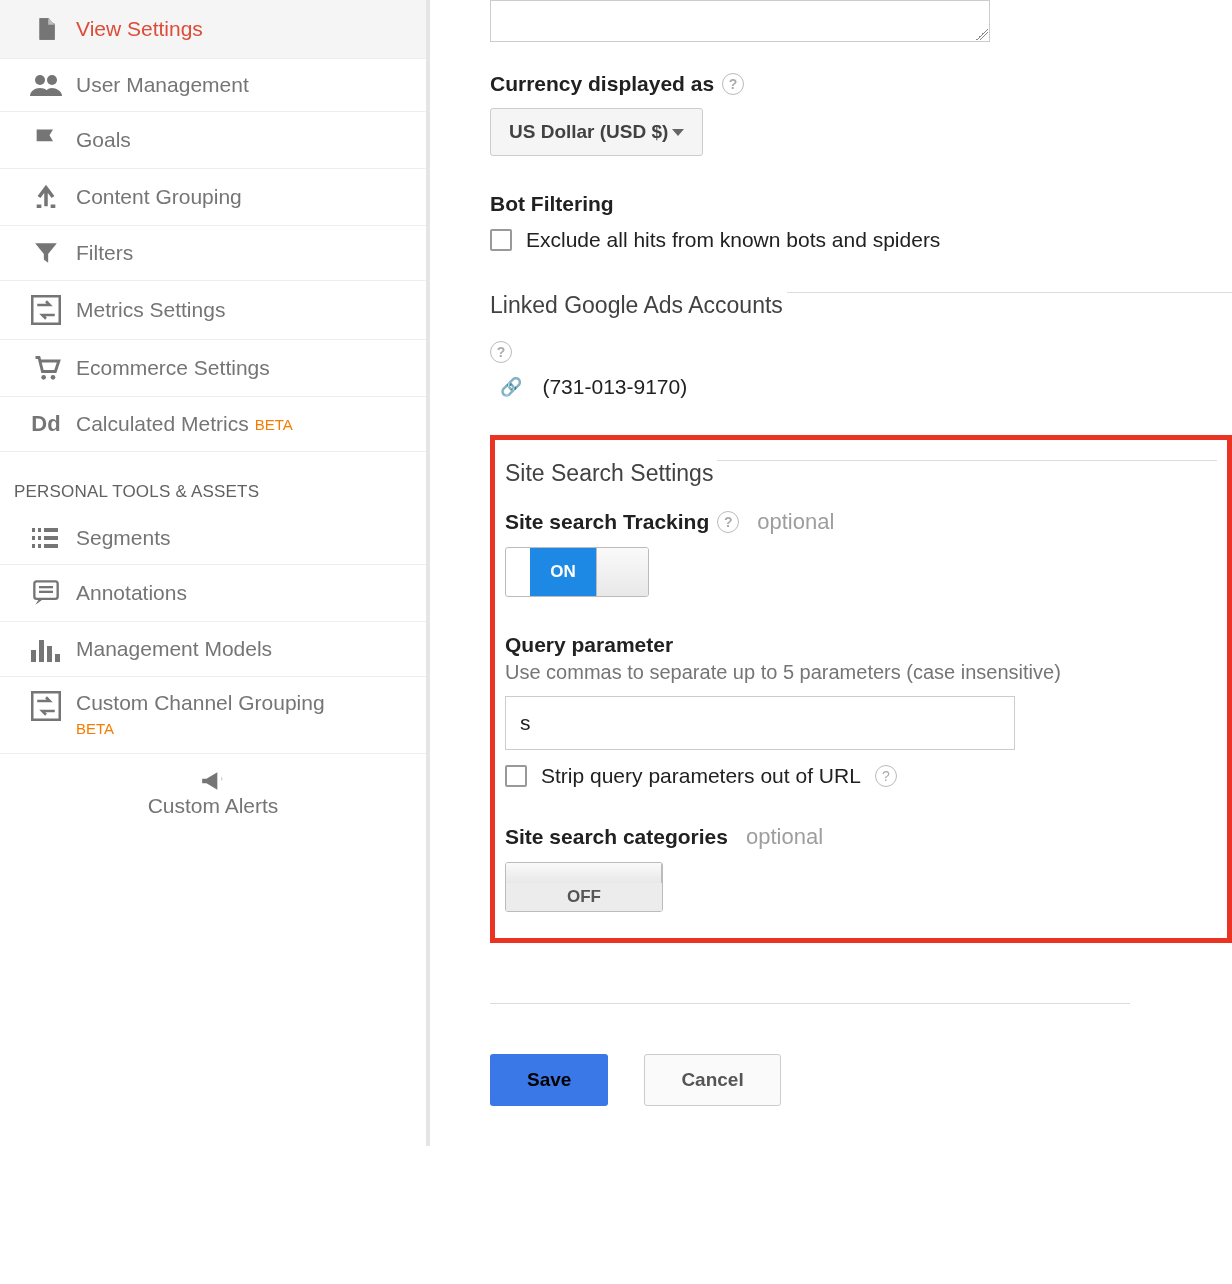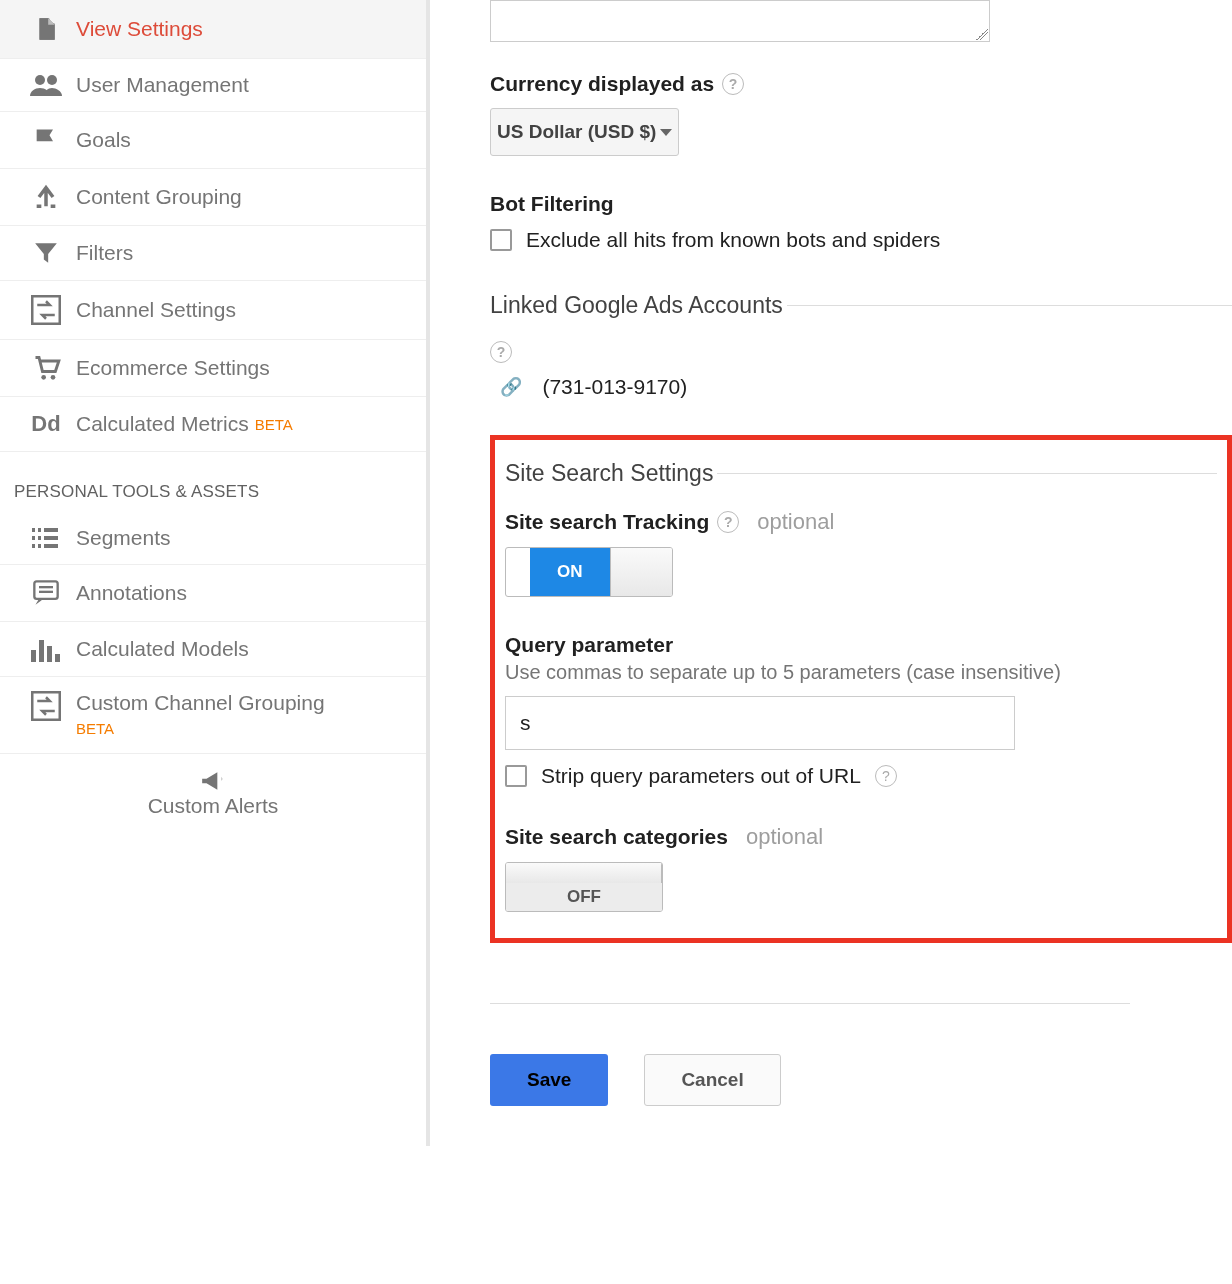--- a/index.html
+++ b/index.html
@@ -13,30 +13,30 @@
 .sidebar-item.active .icon svg { fill: #757575; }
 .beta { color: #f57c00; font-size: 15px; margin-left: 6px; font-weight: 400; }
 .section-header { padding: 30px 14px 10px; font-size: 17px; font-weight: normal; color: #616161; letter-spacing: 0.2px; }
 .main { flex: 1; padding: 0 0 40px 60px; }
 .textarea-stub { width: 500px; height: 42px; border: 1px solid #ccc; resize: both; margin-bottom: 30px; position: relative; }
 .textarea-stub::after { content: ''; position: absolute; right: 1px; bottom: 1px; width: 12px; height: 12px; background: linear-gradient(135deg, transparent 50%, #888 50%, #888 55%, transparent 55%, transparent 65%, #888 65%, #888 70%, transparent 70%); }
 .form-label { font-size: 21px; font-weight: bold; color: #212121; margin-bottom: 12px; display: flex; align-items: center; gap: 8px; }
 .form-sublabel { font-size: 20px; color: #757575; margin-bottom: 12px; }
 .help-icon { width: 22px; height: 22px; border: 1px solid #bbb; border-radius: 50%; display: inline-flex; align-items: center; justify-content: center; font-size: 14px; color: #aaa; cursor: pointer; }
 .optional { font-size: 22px; color: #9e9e9e; font-weight: normal; margin-left: 10px; }
-.dropdown { display: inline-flex; align-items: center; background: #f5f5f5; border: 1px solid #ccc; border-radius: 3px; padding: 12px 6px; font-size: 19px; font-weight: bold; color: #424242; cursor: pointer; gap: 4px; }
+.dropdown { display: inline-flex; align-items: center; background: #f5f5f5; border: 1px solid #ccc; border-radius: 3px; padding: 12px 18px; font-size: 19px; font-weight: bold; color: #424242; cursor: pointer; gap: 4px; }
 .dropdown .caret { width: 0; height: 0; border-left: 6px solid transparent; border-right: 6px solid transparent; border-top: 7px solid #666; }
 .checkbox-row { display: flex; align-items: center; gap: 14px; font-size: 21px; color: #212121; }
 .checkbox { width: 22px; height: 22px; border: 2px solid #999; border-radius: 2px; cursor: pointer; }
-.section-title { font-size: 23px; color: #424242; display: flex; align-items: center; gap: 4px; margin-top: 40px; margin-bottom: 22px; }
+.section-title { font-size: 23px; color: #424242; display: flex; align-items: flex-start; gap: 4px; margin-top: 40px; margin-bottom: 22px; }
 .section-title .line { flex: 1; height: 1px; background: #ddd; }
 .linked-row { display: flex; align-items: center; gap: 20px; font-size: 21px; color: #212121; padding-left: 10px; }
 .link-icon { color: #bbb; font-size: 18px; }
 .highlight-box { border: 5px solid #eb3323; padding: 20px 10px 20px 10px; margin-top: 30px; }
-.toggle { display: inline-flex; border: 1px solid #bbb; border-radius: 3px; overflow: hidden; width: 168px; height: 50px; cursor: pointer; padding-left: 24px; }
+.toggle { display: inline-flex; border: 1px solid #bbb; border-radius: 3px; overflow: hidden; width: 144px; height: 50px; cursor: pointer; padding-left: 24px; }
 .toggle .on { flex: 1.3; background: #1e88e5; color: #fff; display: flex; align-items: center; justify-content: center; font-weight: bold; font-size: 17px; }
 .toggle .off-slot { flex: 1; background: linear-gradient(#fafafa,#e8e8e8); border-left: 1px solid #bbb; }
 .toggle-off { display: inline-flex; border: 1px solid #bbb; border-radius: 3px; overflow: hidden; width: 158px; height: 50px; cursor: pointer; flex-direction: column; }
 .toggle-off .slot { flex: 0.7; background: linear-gradient(#fafafa,#e8e8e8); border-right: 1px solid #bbb; }
 .toggle-off .label { flex: 1; background: #ececec; display: flex; align-items: center; justify-content: center; font-weight: bold; color: #555; font-size: 17px; }
 .text-input { width: 510px; height: 54px; border: 1px solid #ccc; padding: 0 14px; font-size: 21px; color: #212121; }
 .group { margin-bottom: 36px; }
 .btn-row { display: flex; gap: 36px; margin-top: 50px; }
 .btn { padding: 14px 36px; font-size: 19px; font-weight: bold; border-radius: 3px; cursor: pointer; border: 1px solid transparent; }
 .btn-primary { background: #3b78e7; color: #000000; }
@@ -93,21 +93,21 @@
         </span>
       <span>Filters</span>
     </div>
     <div class="sidebar-item">
       <span class="icon">
           <svg width="30" height="30" viewBox="0 0 24 24">
             <rect x="1" y="1" width="22" height="22" fill="none" stroke="#757575" stroke-width="2"></rect>
             <path d="M5 8h10l-3-3M19 16H9l3 3" stroke="#757575" stroke-width="2" fill="none"></path>
           </svg>
         </span>
-      <span>Channel Settings</span>
+      <span>Metrics Settings</span>
     </div>
     <div class="sidebar-item">
       <span class="icon">
           <svg width="30" height="28" viewBox="0 0 24 24">
             <path d="M3 3h3l3 12h11l3-9H7" fill="none" stroke="#757575" stroke-width="2.5"></path>
             <circle cx="10" cy="20" r="2" fill="#757575"></circle>
             <circle cx="18" cy="20" r="2" fill="#757575"></circle>
           </svg>
         </span>
       <span>Ecommerce Settings</span>
@@ -149,21 +149,21 @@
     </div>
     <div class="sidebar-item">
       <span class="icon">
           <svg width="30" height="26" viewBox="0 0 30 26">
             <rect x="0" y="14" width="5" height="12" fill="#757575"></rect>
             <rect x="8" y="4" width="5" height="22" fill="#757575"></rect>
             <rect x="16" y="10" width="5" height="16" fill="#757575"></rect>
             <rect x="24" y="18" width="5" height="8" fill="#757575"></rect>
           </svg>
         </span>
-      <span>Calculated Models</span>
+      <span>Management Models</span>
     </div>
     <div class="sidebar-item" style="align-items:flex-start;">
       <span class="icon">
           <svg width="30" height="30" viewBox="0 0 24 24">
             <rect x="1" y="1" width="22" height="22" fill="none" stroke="#757575" stroke-width="2"></rect>
             <path d="M5 8h10l-3-3M19 16H9l3 3" stroke="#757575" stroke-width="2" fill="none"></path>
           </svg>
         </span>
       <span>
         <span>Custom Channel Grouping</span><br>

